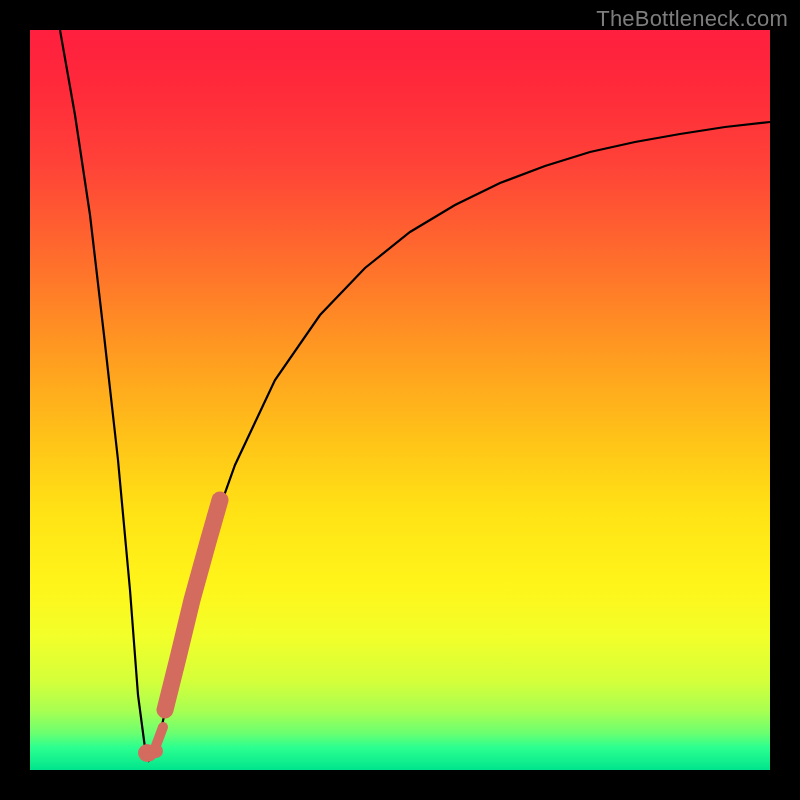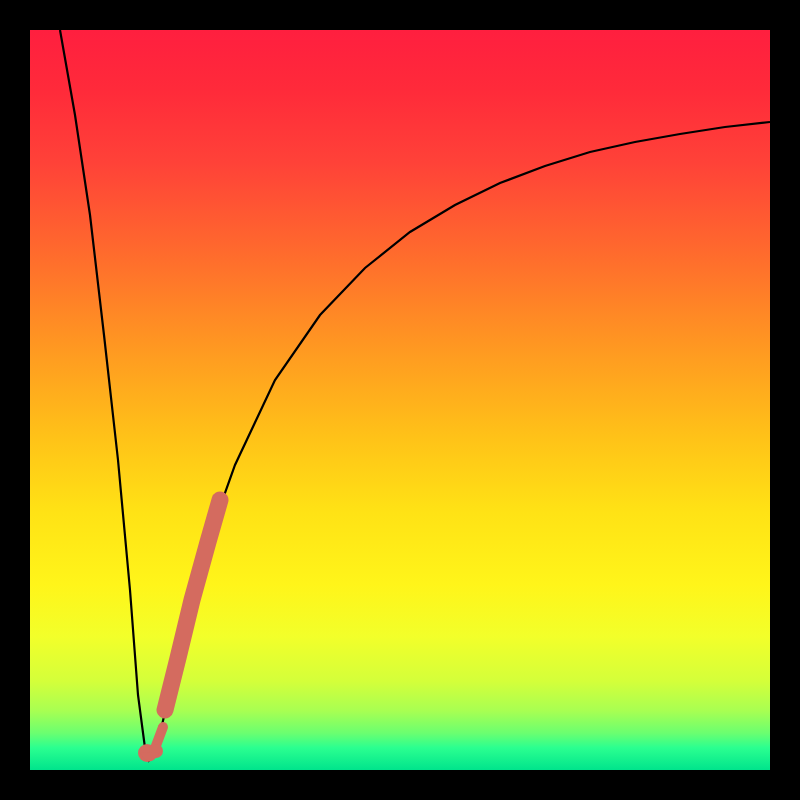--- a/index.html
+++ b/index.html
@@ -56,20 +56,21 @@
     top: 0;
     width: 740px;
     height: 740px;
     overflay: visible;
   }
 </style>
 </head>
 <body>
 
 <div class="frame">
+  <div class="watermark">TheBottleneck.com</div>
 
   <div class="plot-area">
     <svg class="curve" viewBox="0 0 740 740" preserveAspectRatio="none">
 
       <path d="M 30 0
                L 45 85
                L 60 185
                L 74 305
                L 88 430
                L 100 560

